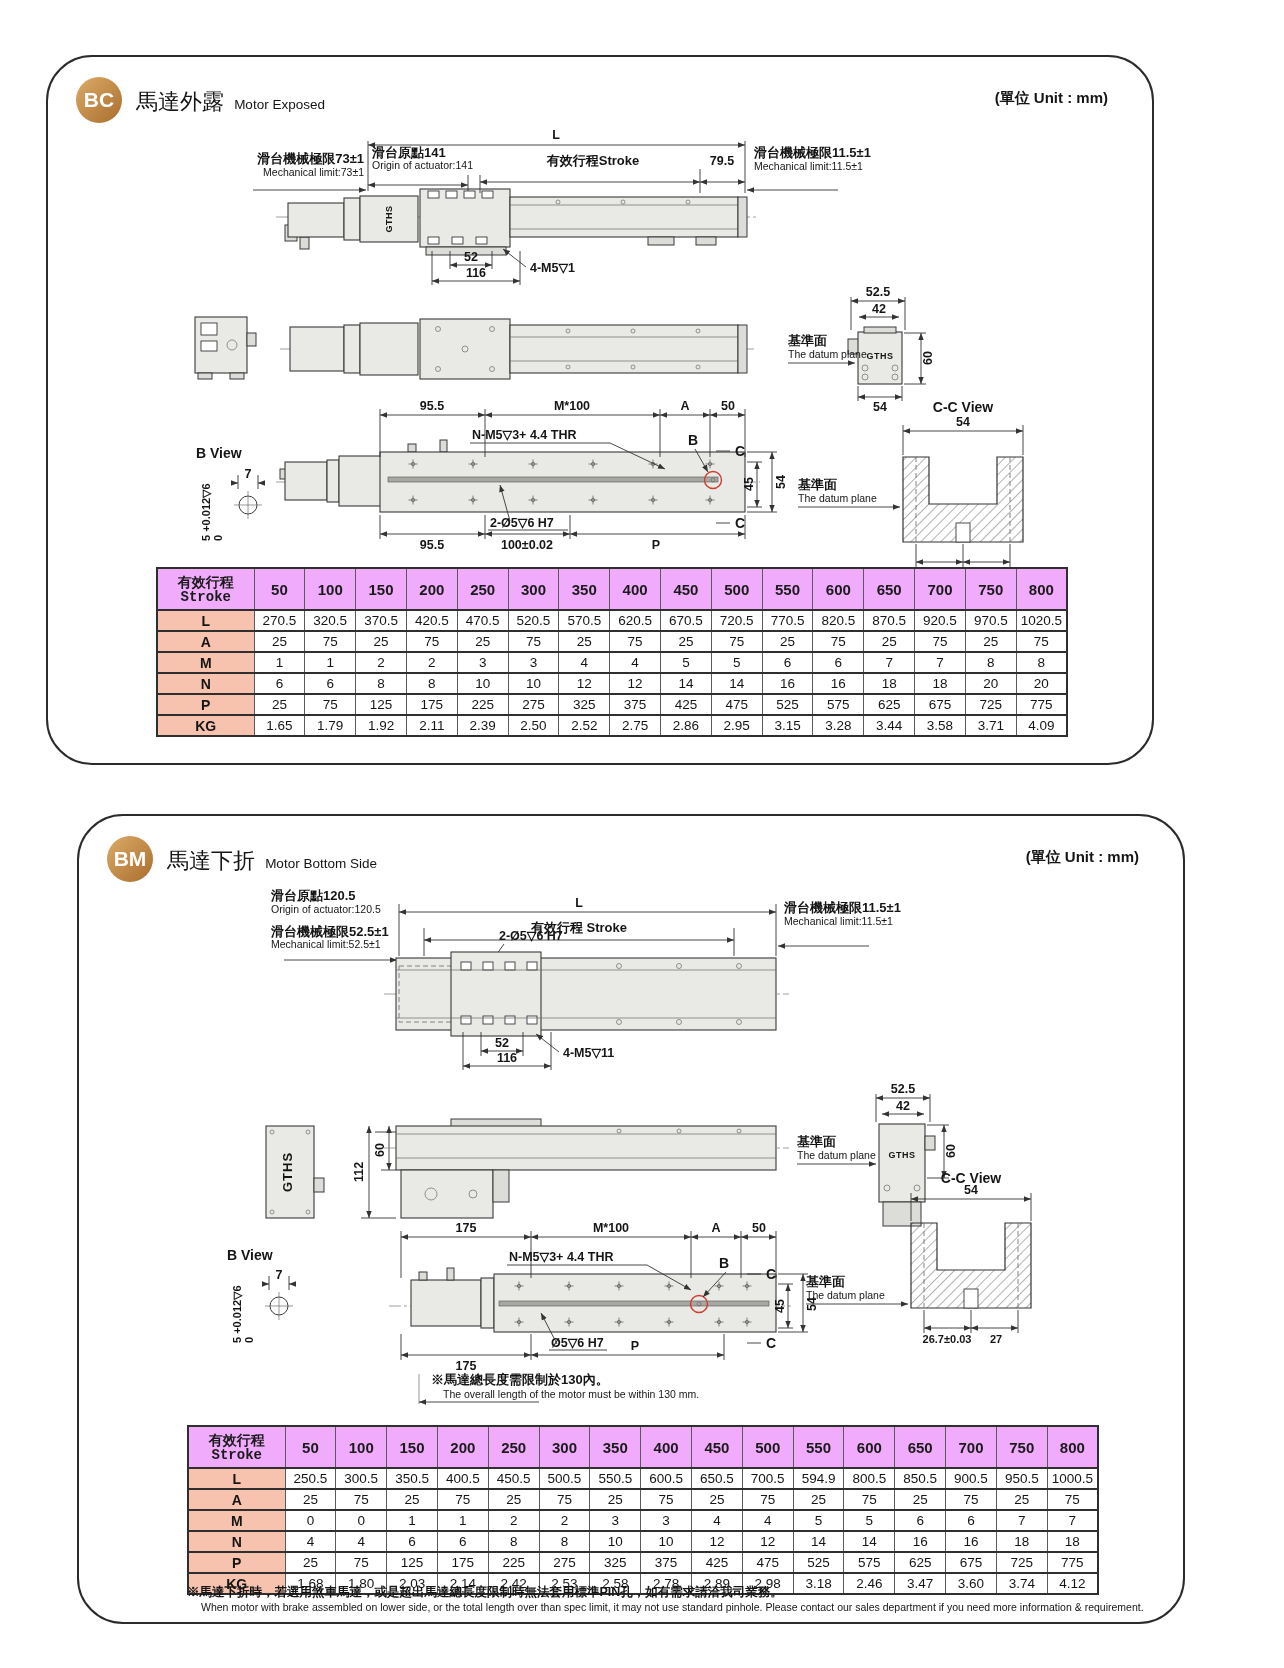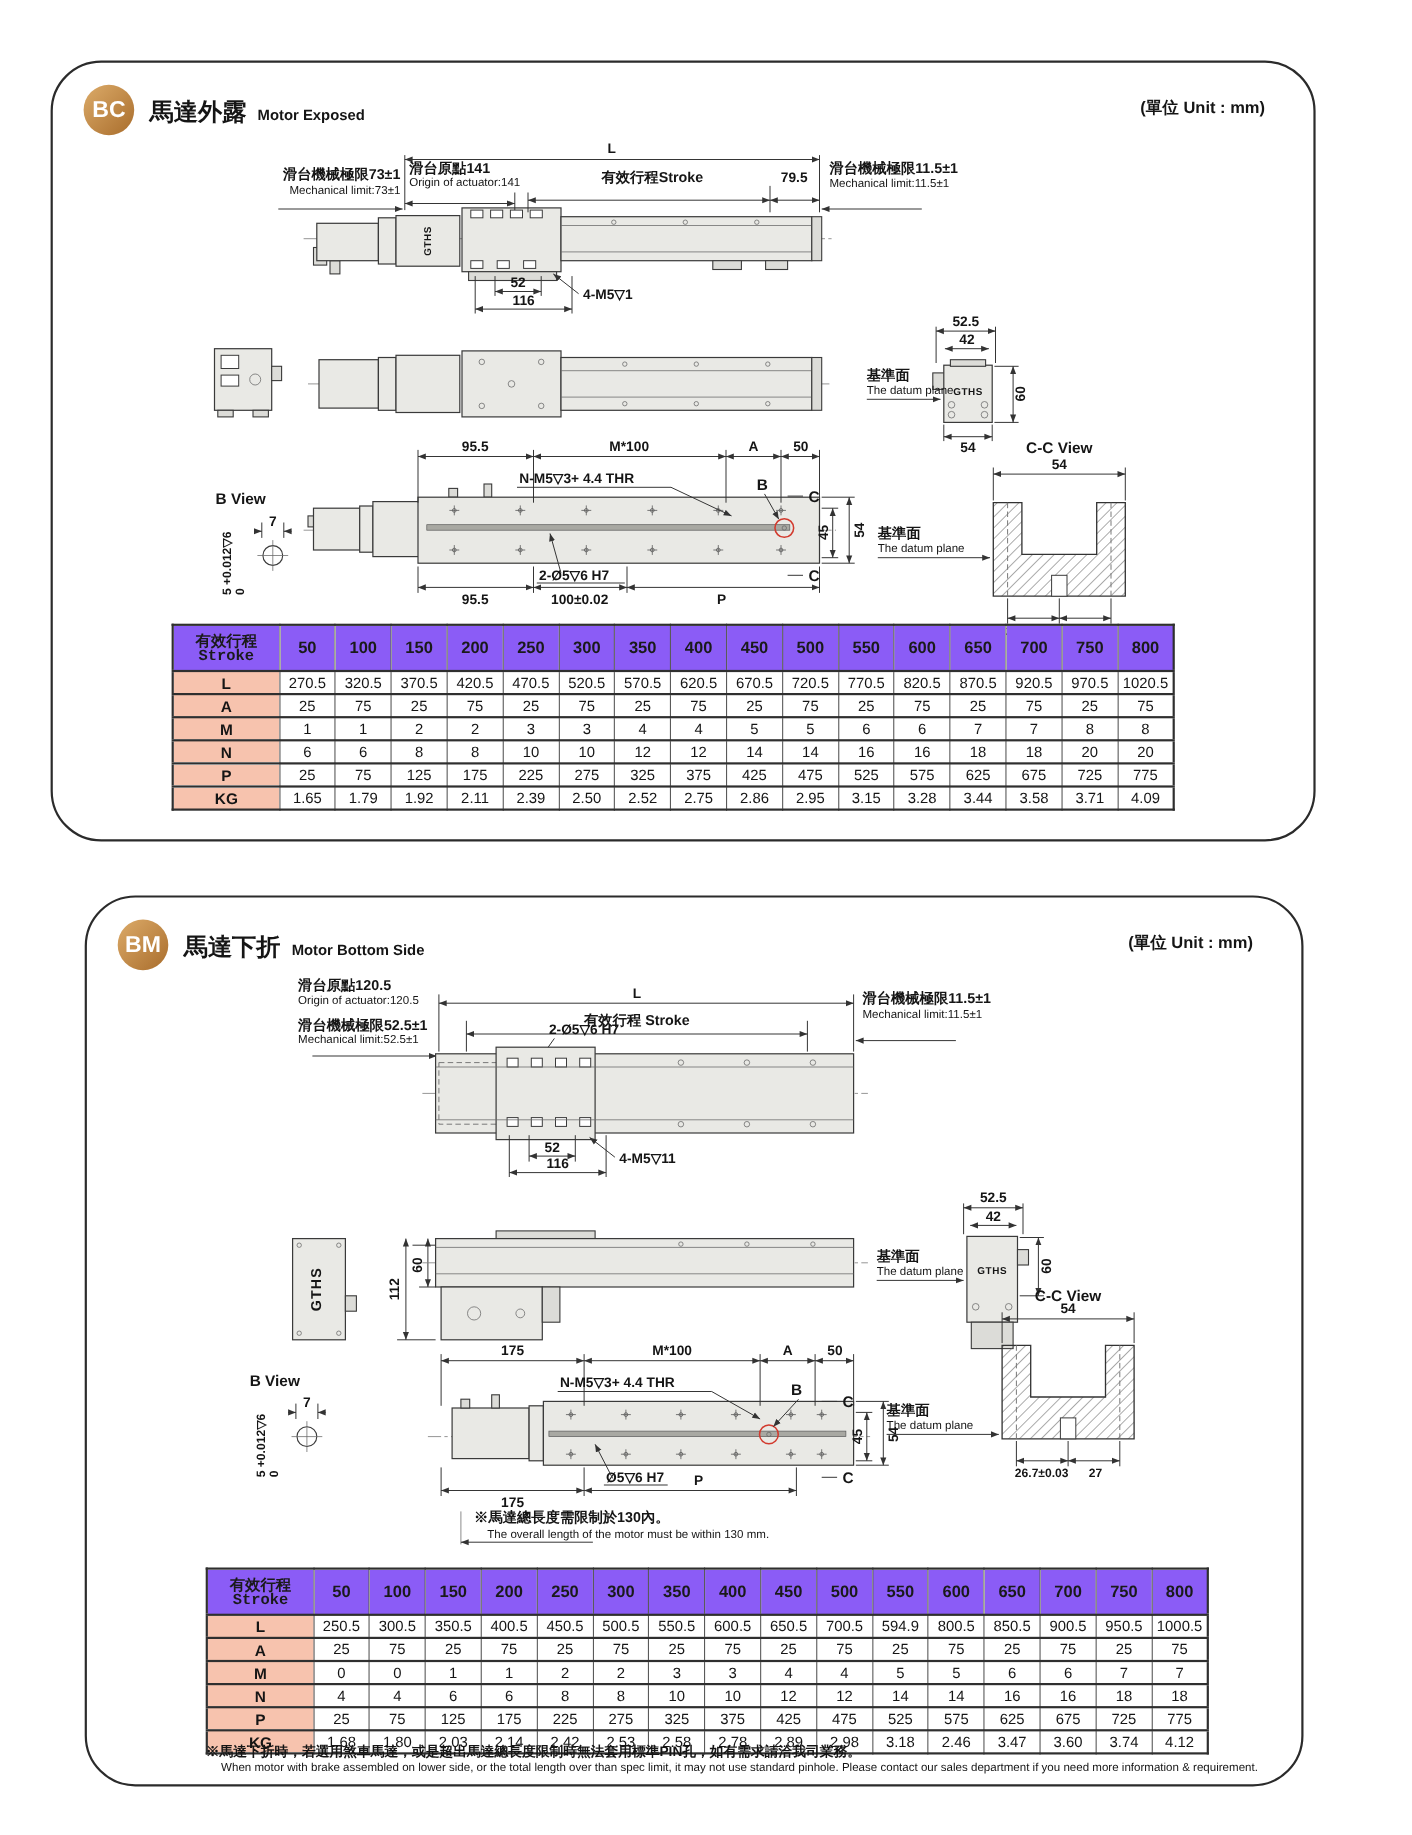--- a/index.html
+++ b/index.html
@@ -1,31 +1,31 @@
 <!DOCTYPE html>
 <html><head>
 <meta charset="utf-8">
 <style>
   html,body{margin:0;padding:0;background:#fff;}
   body{width:1284px;height:1668px;position:relative;font-family:"Liberation Sans",sans-serif;color:#151515;}
   .panel{position:absolute;left:46px;width:1104px;background:#fff;border:2px solid #2b2b2b;border-radius:46px;}
-  #panel-bc{top:55px;height:706px;padding-left:42px;}
+  #panel-bc{top:55px;height:706px;}
   #panel-bm{top:814px;height:806px;margin-left:31px;}
   .badge{position:absolute;left:28px;top:20px;width:46px;height:46px;border-radius:50%;
          background:linear-gradient(135deg,#dcab69,#a96d2c);color:#fff;font-weight:bold;font-size:21px;
          display:flex;align-items:center;justify-content:center;}
-  .title{position:absolute;left:88px;top:30px;font-size:22px;font-weight:bold;white-space:nowrap;}
+  .title{position:absolute;left:88px;top:30px;font-size:22px;font-weight:normal;white-space:nowrap;}
   .title .en{font-size:13.5px;margin-left:4px;}
   .unit{position:absolute;right:44px;top:32px;font-size:15px;font-weight:bold;}
   .tablewrap{position:absolute;left:108px;width:912px;}
   #panel-bc .tablewrap{top:510px;}
   #panel-bm .tablewrap{top:609px;}
   table.stk{border-collapse:collapse;table-layout:fixed;width:912px;border:2px solid #2f2f2f;}
   table.stk th,table.stk td{border:1px solid #5a5a5a;text-align:center;padding:0;overflow:hidden;}
-  table.stk thead th{background:#8b5cf6;height:40px;font-size:15px;font-weight:bold;color:#1a1a1a;}
+  table.stk thead th{background:#f0abfc;height:40px;font-size:15px;font-weight:bold;color:#1a1a1a;}
   table.stk thead th.corner div:first-child{font-size:14px;line-height:16px;}
   table.stk thead th.corner div:last-child{font-size:14px;line-height:15px;font-family:Liberation Mono, monospace;}
   table.stk tbody tr{border-top:2px solid #2f2f2f;}
   table.stk tbody th{background:#f7c3ae;font-size:14px;font-weight:bold;height:19px;}
   table.stk tbody td{font-size:13.5px;height:19px;background:#fff;}
   .footnote-zh{position:absolute;left:108px;top:768px;font-size:12.5px;font-weight:bold;}
   .footnote-en{position:absolute;left:122px;top:785px;font-size:10.5px;}
   svg.draw{position:absolute;left:0;overflow:visible;}
   #panel-bc svg.draw{top:70px;}
   #panel-bm svg.draw{top:72px;}

